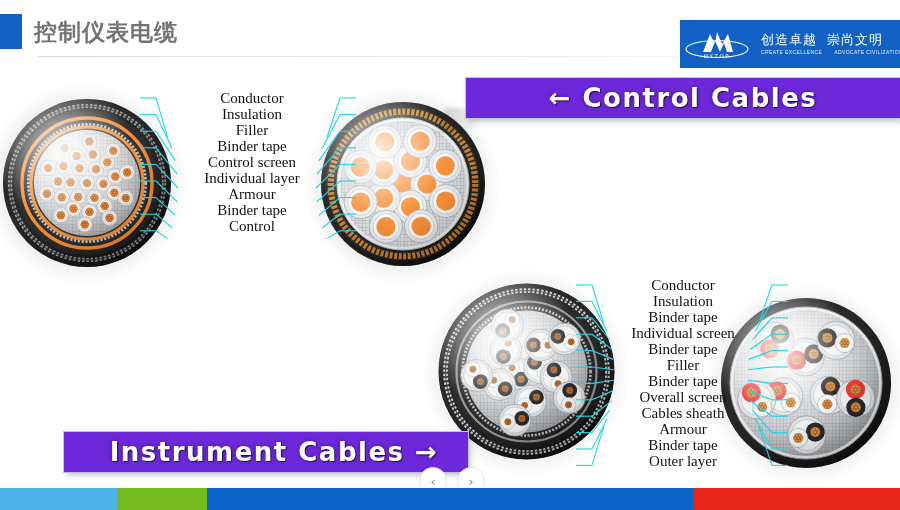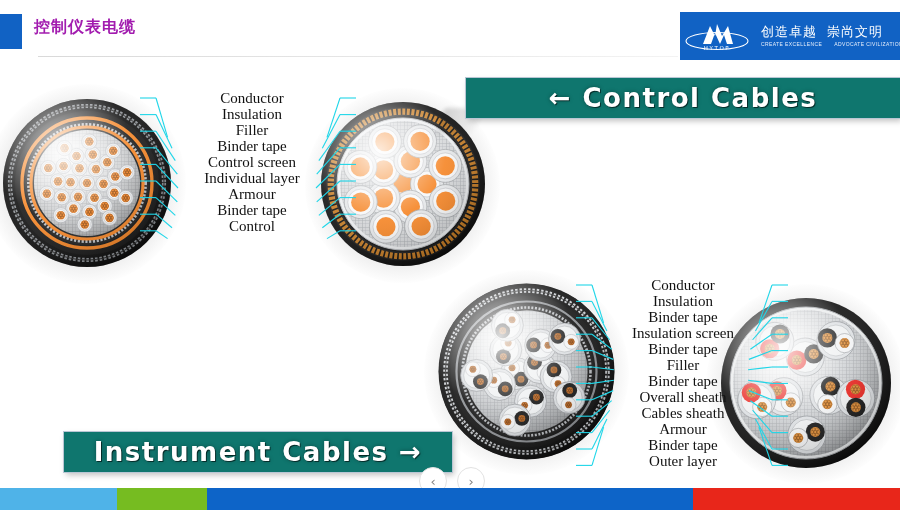--- a/index.html
+++ b/index.html
@@ -9,31 +9,31 @@
     font-family:"Liberation Sans", sans-serif;
   }
   .page{position:absolute;inset:0;background:#fff;}
 
   
   .hdr-accent{
     position:absolute;left:0;top:14px;width:22px;height:35px;background:#1162c4;
   }
   .hdr-title{
     position:absolute;left:34px;top:17px;
-    font-size:16px;font-weight:bold;color:#a21caf;
+    font-size:23px;font-weight:bold;color:#737373;
     letter-spacing:1px;
     font-family:"DejaVu Sans", sans-serif;
     white-space:nowrap;
   }
   .hdr-rule{
     position:absolute;left:38px;top:56px;width:640px;height:1px;
     background:linear-gradient(90deg,#d9d9d9,#e8e8e8 60%,#f3f3f3);
   }
   .logo-bar{
-    position:absolute;right:0;top:12px;width:220px;height:48px;
+    position:absolute;right:0;top:20px;width:220px;height:48px;
     background:#1162c4;display:flex;align-items:center;
   }
   .logo-mark{
     position:relative;width:74px;height:40px;flex:none;
     display:flex;align-items:center;justify-content:center;
   }
   .logo-mark svg{display:block;}
   .logo-div{width:1px;height:26px;background:#cfe0f5;opacity:.8;margin:0 7px 0 0;}
   .logo-txt{color:#fff;line-height:1;}
   .logo-cn{
@@ -41,30 +41,30 @@
     font-size:13px;letter-spacing:1px;white-space:nowrap;
   }
   .logo-cn span{margin-right:10px;}
   .logo-en{
     font-size:5px;letter-spacing:.4px;margin-top:4px;white-space:nowrap;color:#e6eefb;
   }
   .logo-en span{margin-right:12px;}
 
   
   .banner{
-    position:absolute;background:#0f766e;
+    position:absolute;background:#6d28d9;
     box-shadow:0 0 0 1px #b9c6d4, 2px 3px 6px rgba(0,0,0,.25);
     display:flex;align-items:center;justify-content:center;
     color:#fff;
     font-family:"DejaVu Sans", sans-serif;
     font-weight:bold;font-size:26px;letter-spacing:1.5px;
     text-shadow:1px 1px 0 rgba(0,0,0,.55), 0 0 4px rgba(0,0,0,.35);
   }
   #banner-control{left:466px;top:78px;width:434px;height:40px;}
-  #banner-instrument{left:64px;top:432px;width:388px;height:40px;}
+  #banner-instrument{left:64px;top:432px;width:388px;height:40px;padding-left:16px;}
 
   
   .labels{position:absolute;}
   .lbl{
     font-family:"Liberation Serif", serif;
     font-size:15px;color:#111;white-space:nowrap;
     text-align:center;line-height:16px;height:16px;
   }
   #labels-left{left:196px;top:90px;width:112px;}
   #labels-right{left:628px;top:277px;width:110px;}
@@ -1055,25 +1055,25 @@
       <div class="lbl">Control screen</div>
       <div class="lbl">Individual layer</div>
       <div class="lbl">Armour</div>
       <div class="lbl">Binder tape</div>
       <div class="lbl">Control</div>
     </div>
   <div class="labels" id="labels-right">
       <div class="lbl">Conductor</div>
       <div class="lbl">Insulation</div>
       <div class="lbl">Binder tape</div>
-      <div class="lbl">Insulation screen</div>
+      <div class="lbl">Individual screen</div>
       <div class="lbl">Binder tape</div>
       <div class="lbl">Filler</div>
       <div class="lbl">Binder tape</div>
-      <div class="lbl">Overall sheath</div>
+      <div class="lbl">Overall screen</div>
       <div class="lbl">Cables sheath</div>
       <div class="lbl">Armour</div>
       <div class="lbl">Binder tape</div>
       <div class="lbl">Outer layer</div>
     </div>
 
   <div class="shadow-tl"></div>
   <div class="banner" id="banner-control">← Control Cables</div>
   <div class="banner" id="banner-instrument">Instrument Cables →</div>
 

